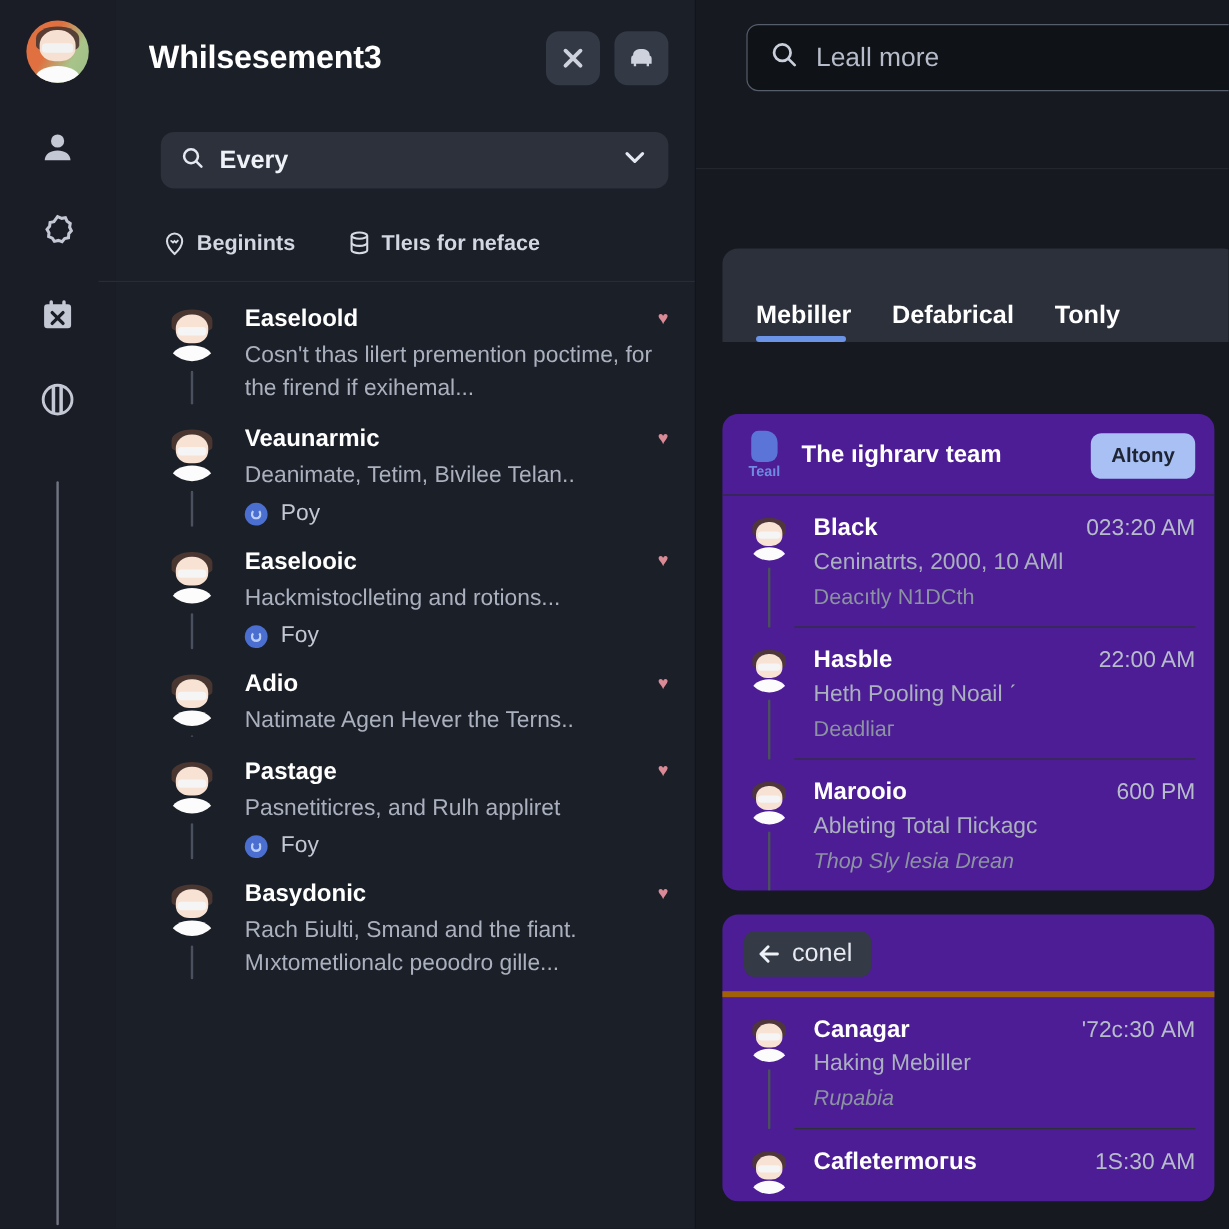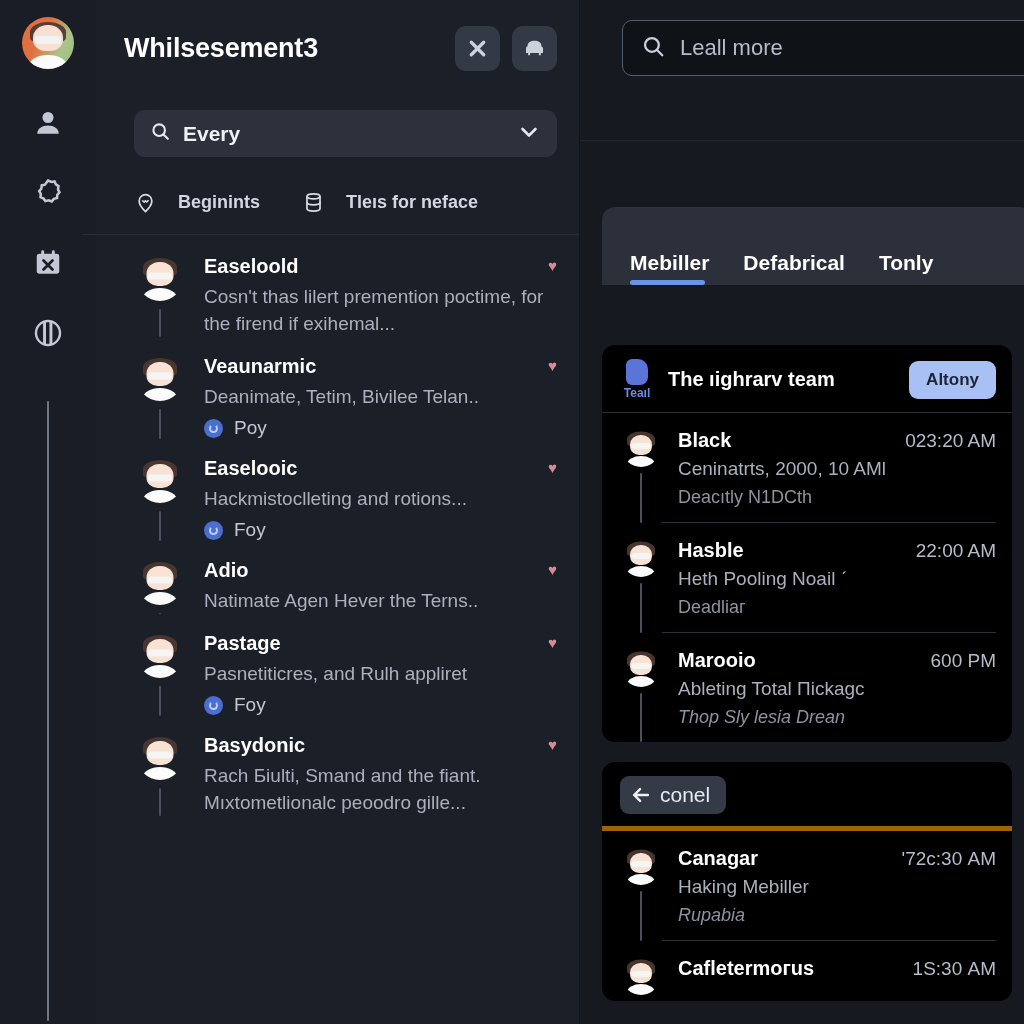--- a/index.html
+++ b/index.html
@@ -80,21 +80,21 @@
   .searchbar .q { color: #e4e8f0; flex: 0 0 auto; }
   .searchbar .val {
     flex: 1 1 auto; font-size: 21px; font-weight: bold; color: #eef1f6;
   }
   .searchbar .chev { color: #e4e8f0; flex: 0 0 auto; }
   .filters {
     display: flex; align-items: center; gap: 42px;
     padding: 22px 0 20px 52px; border-bottom: 1px solid #272c36;
     margin-left: -14px;
   }
-  .filter { display: flex; align-items: center; gap: 21px; cursor: pointer; }
+  .filter { display: flex; align-items: center; gap: 7px; cursor: pointer; }
   .filter .fi { color: #d7dbe4; flex: 0 0 auto; display:flex; }
   .filter .fl { font-size: 18px; font-weight: bold; color: #d2d7e1; white-space: nowrap; }
 
   .conv-list { flex: 1 1 auto; overflow: hidden; padding-top: 8px; }
   .conv {
     display: flex; padding: 12px 22px 6px 38px; position: relative;
   }
   .conv-left { width: 52px; flex: 0 0 52px; display: flex; flex-direction: column; align-items: center; }
   .av {
     width: 46px; height: 46px; border-radius: 50%; position: relative;
@@ -148,21 +148,21 @@
     padding: 34px 0 0 28px; height: 78px; width: 430px;
   }
   .tab { padding-bottom: 10px; cursor: pointer; position: relative; white-space: nowrap; }
   .tab span { font-size: 21px; font-weight: bold; color: #ffffff; }
   .tab.active::after {
     content: ""; position: absolute; left: 0; right: 4px; bottom: 0;
     height: 5px; border-radius: 3px; background: #6b93e6;
   }
 
   .cards { padding: 16px 0 0 22px; flex: 1 1 auto; overflow: hidden; }
-  .card { background: #000000; border-radius: 13px; margin-bottom: 20px; width: 410px; }
+  .card { background: #4c1d95; border-radius: 13px; margin-bottom: 20px; width: 410px; }
   .card-head {
     display: flex; align-items: center; gap: 14px;
     padding: 14px 16px 12px 18px; border-bottom: 1px solid #282d37;
   }
   .teams-logo { width: 34px; flex: 0 0 34px; text-align: center; }
   .teams-logo .mark {
     width: 22px; height: 26px; margin: 0 auto;
     background: #5b74d8; border-radius: 6px 10px 8px 6px;
   }
   .teams-logo .lbl { font-size: 12px; font-weight: bold; color: #6f8ae0; margin-top: 1px; }

